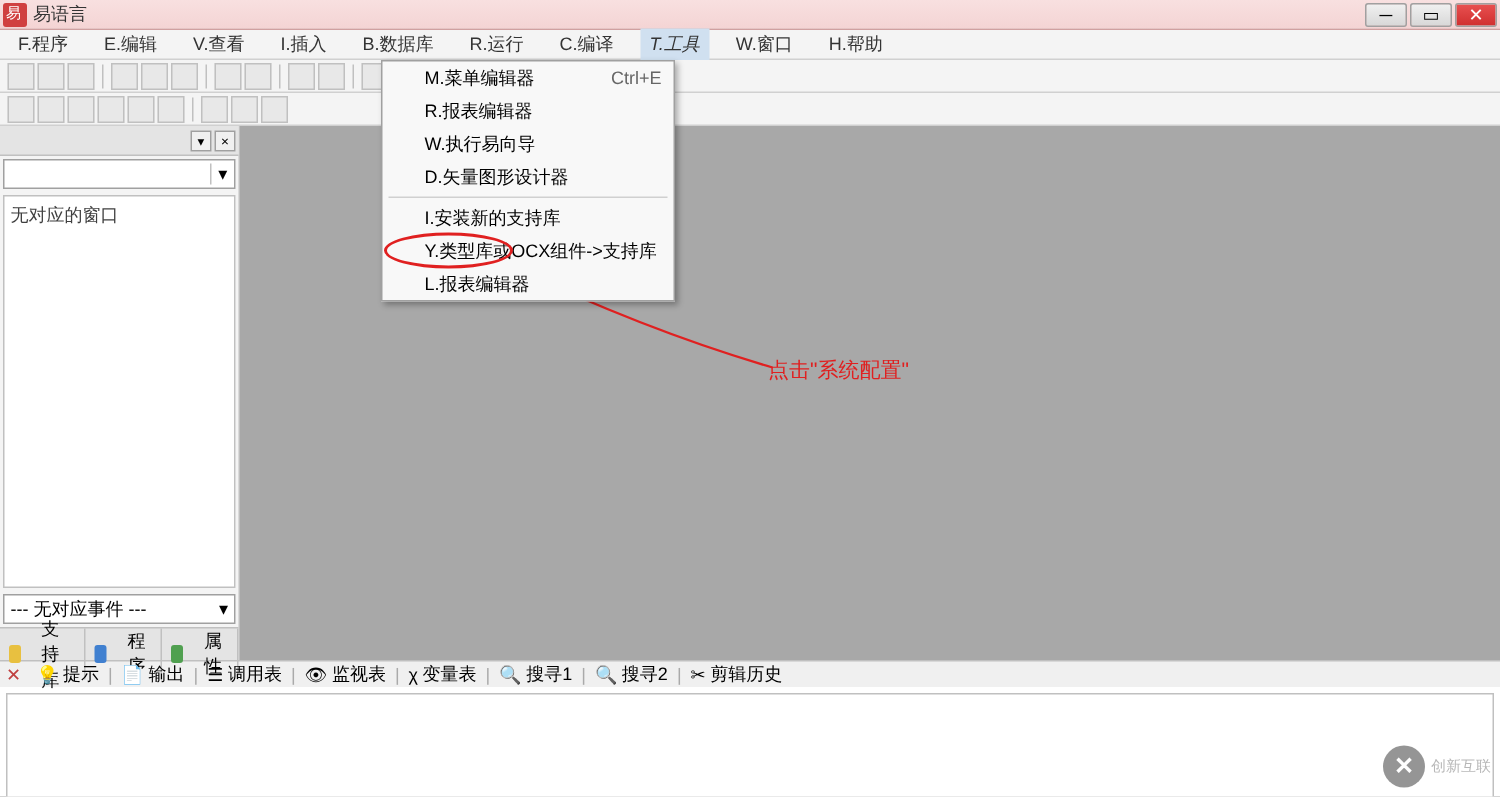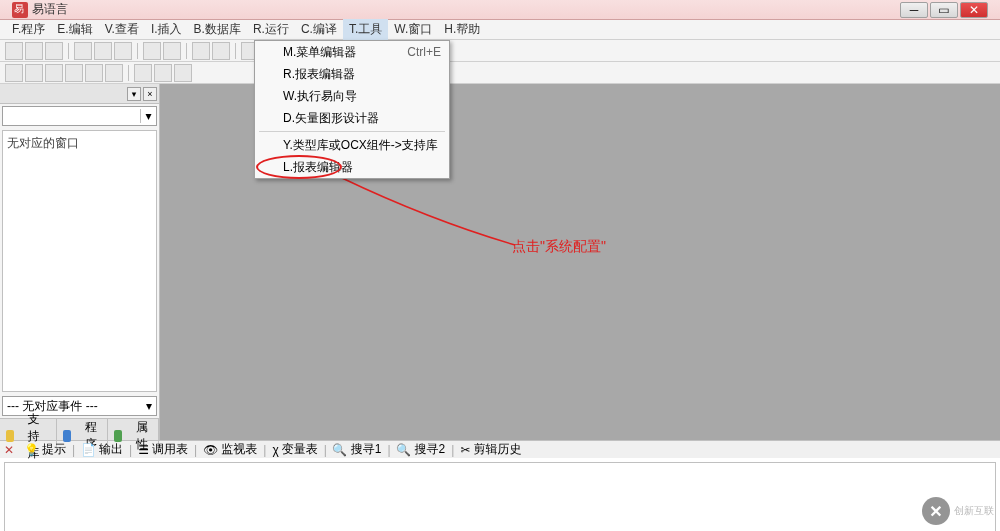--- a/index.html
+++ b/index.html
@@ -1,28 +1,28 @@
 <!DOCTYPE html>
 <html><head>
   <meta charset="utf-8">
   <style>
     * { margin: 0; padding: 0; box-sizing: border-box; font-family: "Microsoft YaHei", SimSun, sans-serif; font-size: 12px; }
     body { background: #fff; width: 1000px; height: 531px; overflow: hidden; position: relative; }
     
-    .titlebar { height: 20px; background: linear-gradient(#f8e0e0, #f4d4d4); display: flex; align-items: center; padding: 0 12px; border-bottom: 1px solid #d0a0a0; }
+    .titlebar { height: 20px; background: linear-gradient(#f8e0e0, #f4d4d4); display: flex; align-items: center; padding: 0 2px; border-bottom: 1px solid #d0a0a0; }
     .titlebar-icon { width: 16px; height: 16px; background: #d04040; margin-right: 4px; border-radius: 2px; position: relative; }
     .titlebar-icon::after { content: "易"; color: #fff; font-size: 10px; position: absolute; left: 2px; top: 0; }
     .titlebar-text { flex: 1; color: #333; }
     .titlebar-btns { display: flex; gap: 2px; }
     .titlebar-btn { width: 28px; height: 16px; background: linear-gradient(#f0f0f0, #d8d8d8); border: 1px solid #a0a0a0; border-radius: 2px; display: flex; align-items: center; justify-content: center; cursor: pointer; }
     .titlebar-btn.close { background: linear-gradient(#e85050, #d03030); color: #fff; }
     
-    .menubar { height: 20px; background: #f4f4f4; display: flex; align-items: center; padding: 0 6px; border-bottom: 1px solid #d0d0d0; }
+    .menubar { height: 20px; background: #f4f4f4; display: flex; align-items: center; padding: 0 6px; border-bottom: 1px solid #d0d0d0; gap: 12px; }
     .menubar-item { padding: 2px 6px; cursor: pointer; color: #333; }
-    .menubar-item:hover, .menubar-item.active { background: #d0e0f0; }
+    .menubar-item:hover, .menubar-item.active { background: #d0e0f0; font-style: italic; }
     
     .toolbar { height: 22px; background: #f4f4f4; border-bottom: 1px solid #d0d0d0; display: flex; align-items: center; padding: 0 4px; }
     .toolbar-btn { width: 18px; height: 18px; margin: 0 1px; background: #e8e8e8; border: 1px solid #c0c0c0; cursor: pointer; }
     .toolbar-sep { width: 1px; height: 16px; background: #c0c0c0; margin: 0 4px; }
     
     .workspace { display: flex; height: 356px; }
     
     .sidebar { width: 160px; background: #f4f4f4; border-right: 1px solid #c0c0c0; display: flex; flex-direction: column; }
     .sidebar-header { height: 20px; background: #e4e4e4; border-bottom: 1px solid #c0c0c0; display: flex; align-items: center; justify-content: flex-end; padding: 0 2px; }
     .sidebar-header-btn { width: 14px; height: 14px; border: 1px solid #a0a0a0; background: #f0f0f0; margin-left: 2px; cursor: pointer; font-size: 9px; text-align: center; line-height: 12px; }
@@ -168,20 +168,23 @@
     <span>R.报表编辑器</span>
   </div>
   <div class="dropdown-item">
     <span>W.执行易向导</span>
   </div>
   <div class="dropdown-item">
     <span>D.矢量图形设计器</span>
   </div>
   <div class="dropdown-sep"></div>
   <div class="dropdown-item">
+    <span>I.安装新的支持库</span>
+  </div>
+  <div class="dropdown-item">
     <span>Y.类型库或OCX组件-&gt;支持库</span>
   </div>
   <div class="dropdown-item">
     <span>L.报表编辑器</span>
   </div>
 </div>
 
 <div class="red-oval"></div>
 
 <svg class="annotation-arrow" width="200" height="90">

